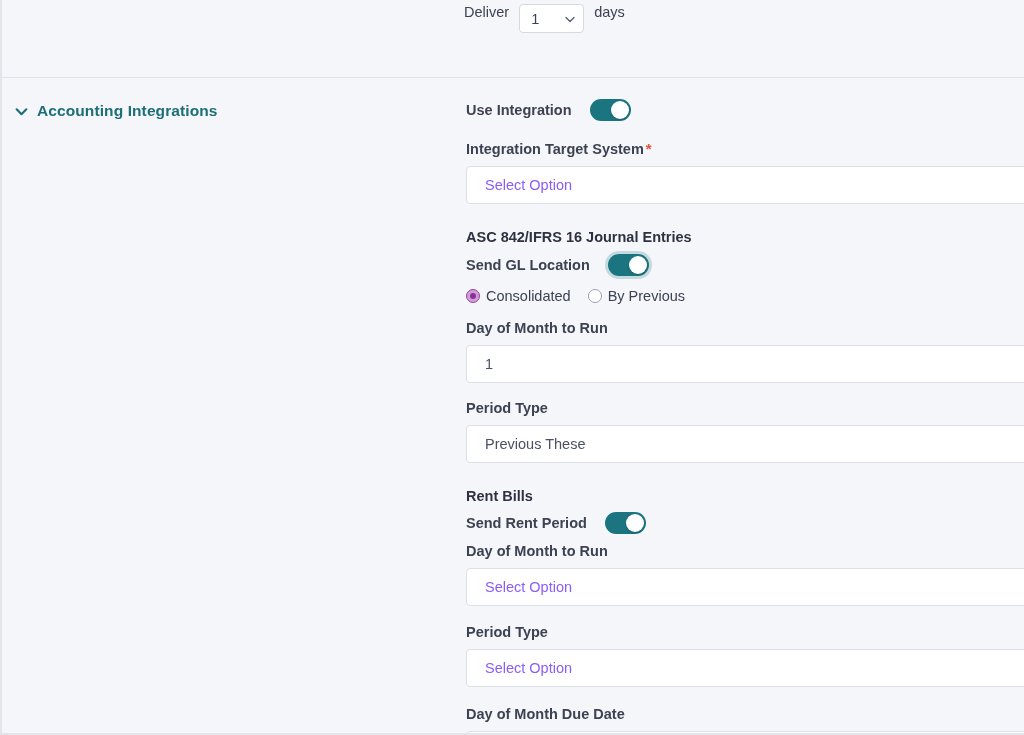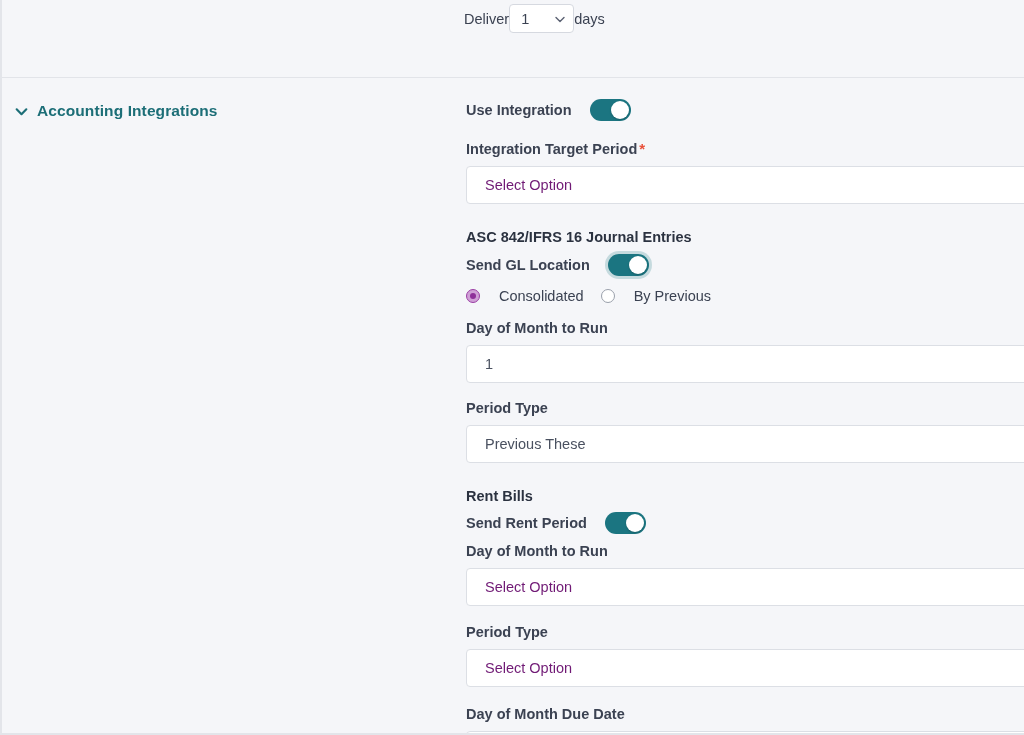--- a/index.html
+++ b/index.html
@@ -28,21 +28,21 @@
     position: absolute;
     left: 0; top: 0;
     width: 1022px;
     height: 77px;
     background: #f5f6f9;
   }
   .deliver-row {
     position: absolute;
     left: 462px; top: 4px;
     display: flex;
-    align-items: center;
+    gap: 10px;
   }
   .deliver-label {
     font-size: 14.5px;
     color: #3b4252;
     font-weight: 400;
     white-space: nowrap;
   }
   .mini-select {
     position: relative;
     background: #ffffff;
@@ -171,21 +171,21 @@
 
   
   .radio-group {
     display: flex;
     align-items: center;
     gap: 17px;
   }
   .radio-opt {
     display: flex;
     align-items: center;
-    gap: 19px;
+    gap: 6px;
     cursor: pointer;
   }
   .radio-dot {
     width: 14px; height: 14px;
     border-radius: 50%;
     border: 1px solid #9aa0ab;
     background: #ffffff;
     flex: 0 0 auto;
     position: relative;
   }
@@ -216,21 +216,21 @@
     border: 1px solid #dcdfe5;
     border-radius: 4px;
     display: flex;
     align-items: center;
     padding: 0 14px 0 18px;
     font-size: 14.5px;
     width: 600px;
     cursor: pointer;
   }
   .control .val { color: #4a5160; }
-  .control .ph  { color: #701a75; }
+  .control .ph  { color: #8b5cf6; }
 
   .stack { display: flex; flex-direction: column; }
 </style>
 </head>
 <body>
 
 <div class="page">
 
   <div class="top-section">
     <div class="deliver-row">
@@ -269,21 +269,21 @@
 
       <div class="inline-row" style="margin-top:21px;">
         <span class="field-label">Use Integration</span>
         <div class="toggle">
           <span class="knob"></span>
         </div>
       </div>
 
       <div class="stack" style="margin-top:19px;">
         <span class="field-label">
-          <span>Integration Target Period</span><span class="req">*</span>
+          <span>Integration Target System</span><span class="req">*</span>
         </span>
         <div class="control" style="margin-top:9px;">
           <span class="ph">Select Option</span>
         </div>
       </div>
 
       <div style="margin-top:25px;">
         <div class="group-title">ASC 842/IFRS 16 Journal Entries</div>
 
         <div class="inline-row" style="margin-top:9px;">

